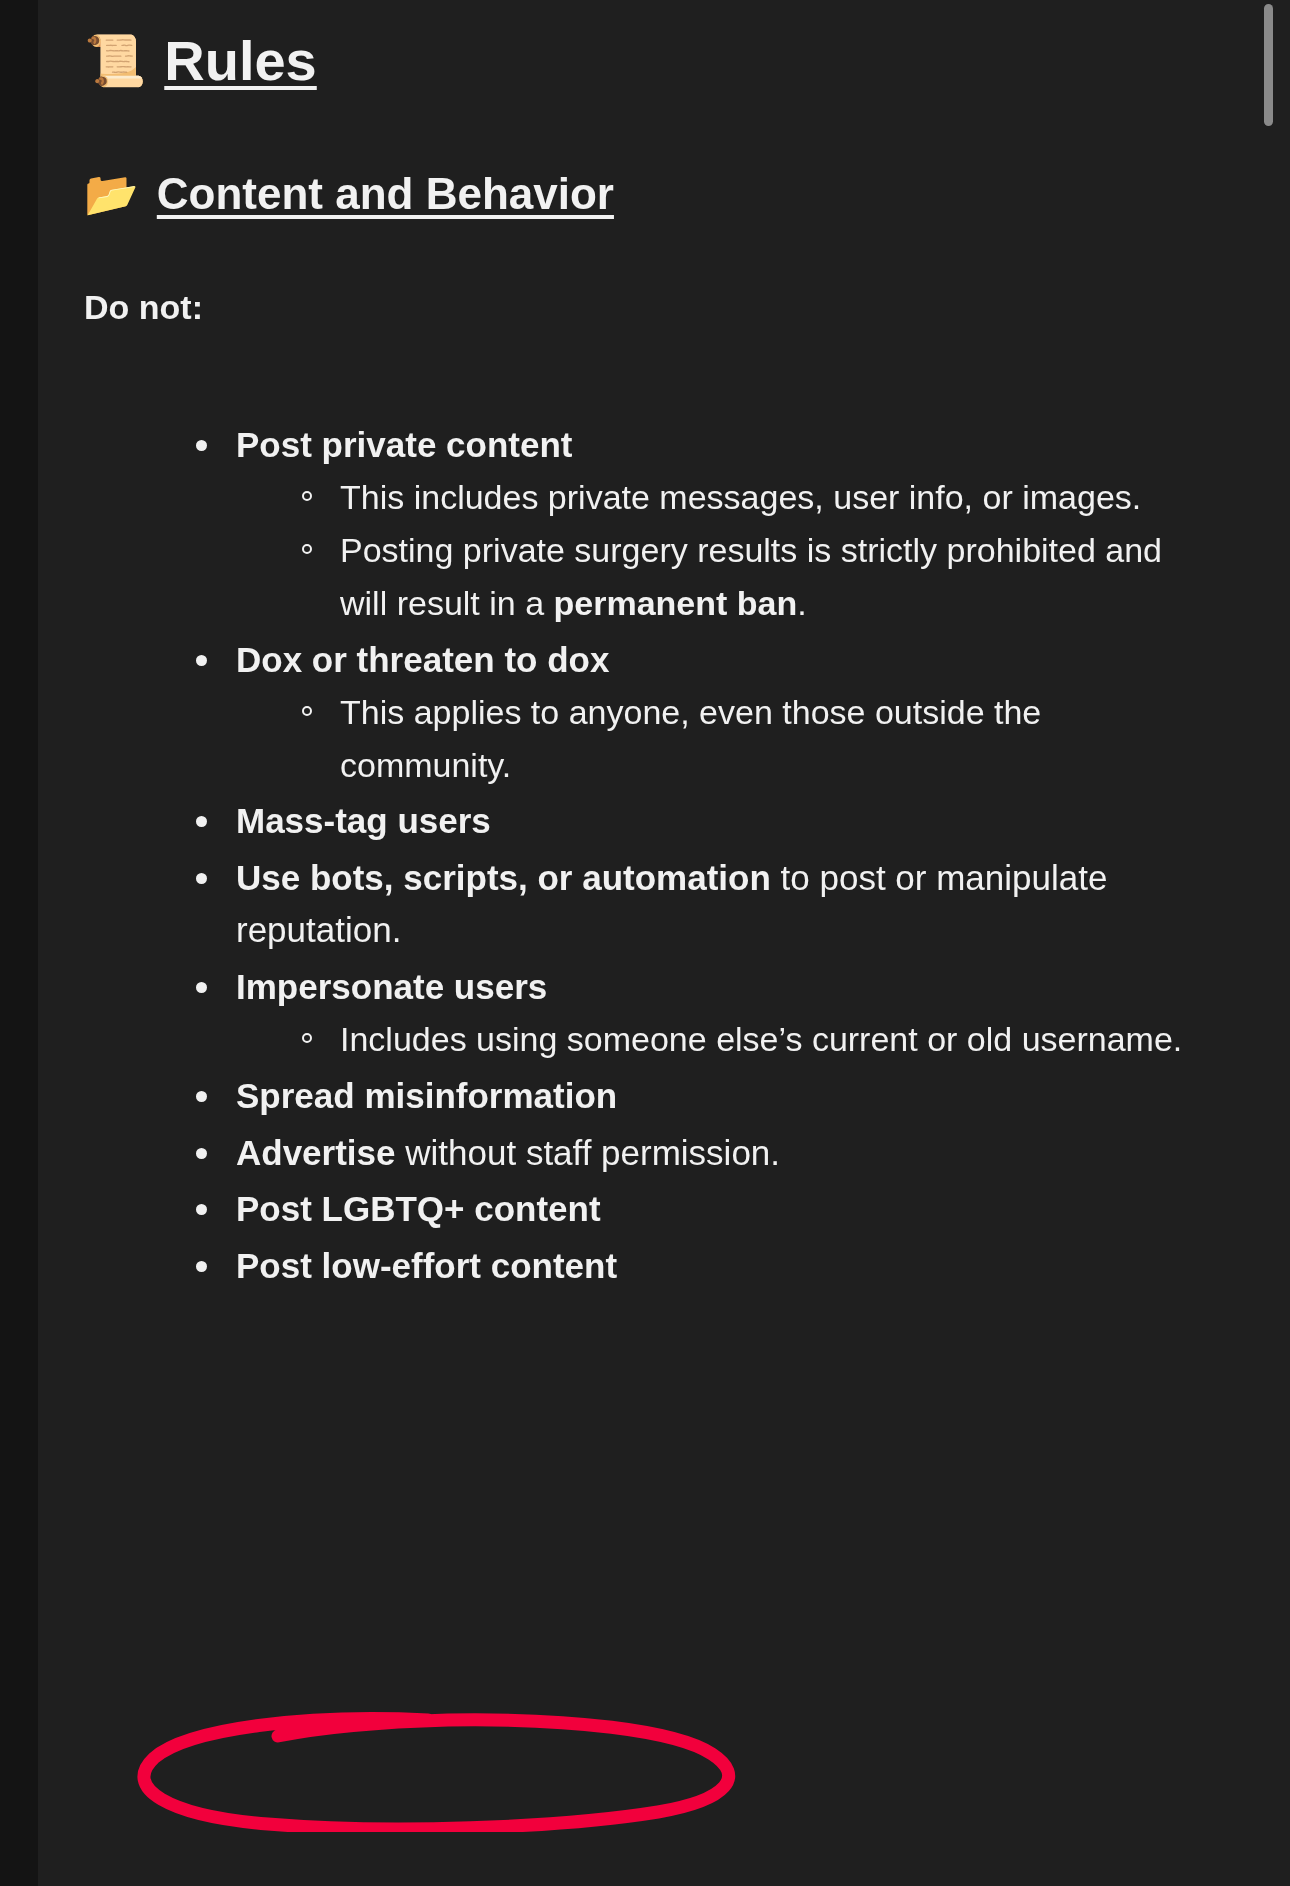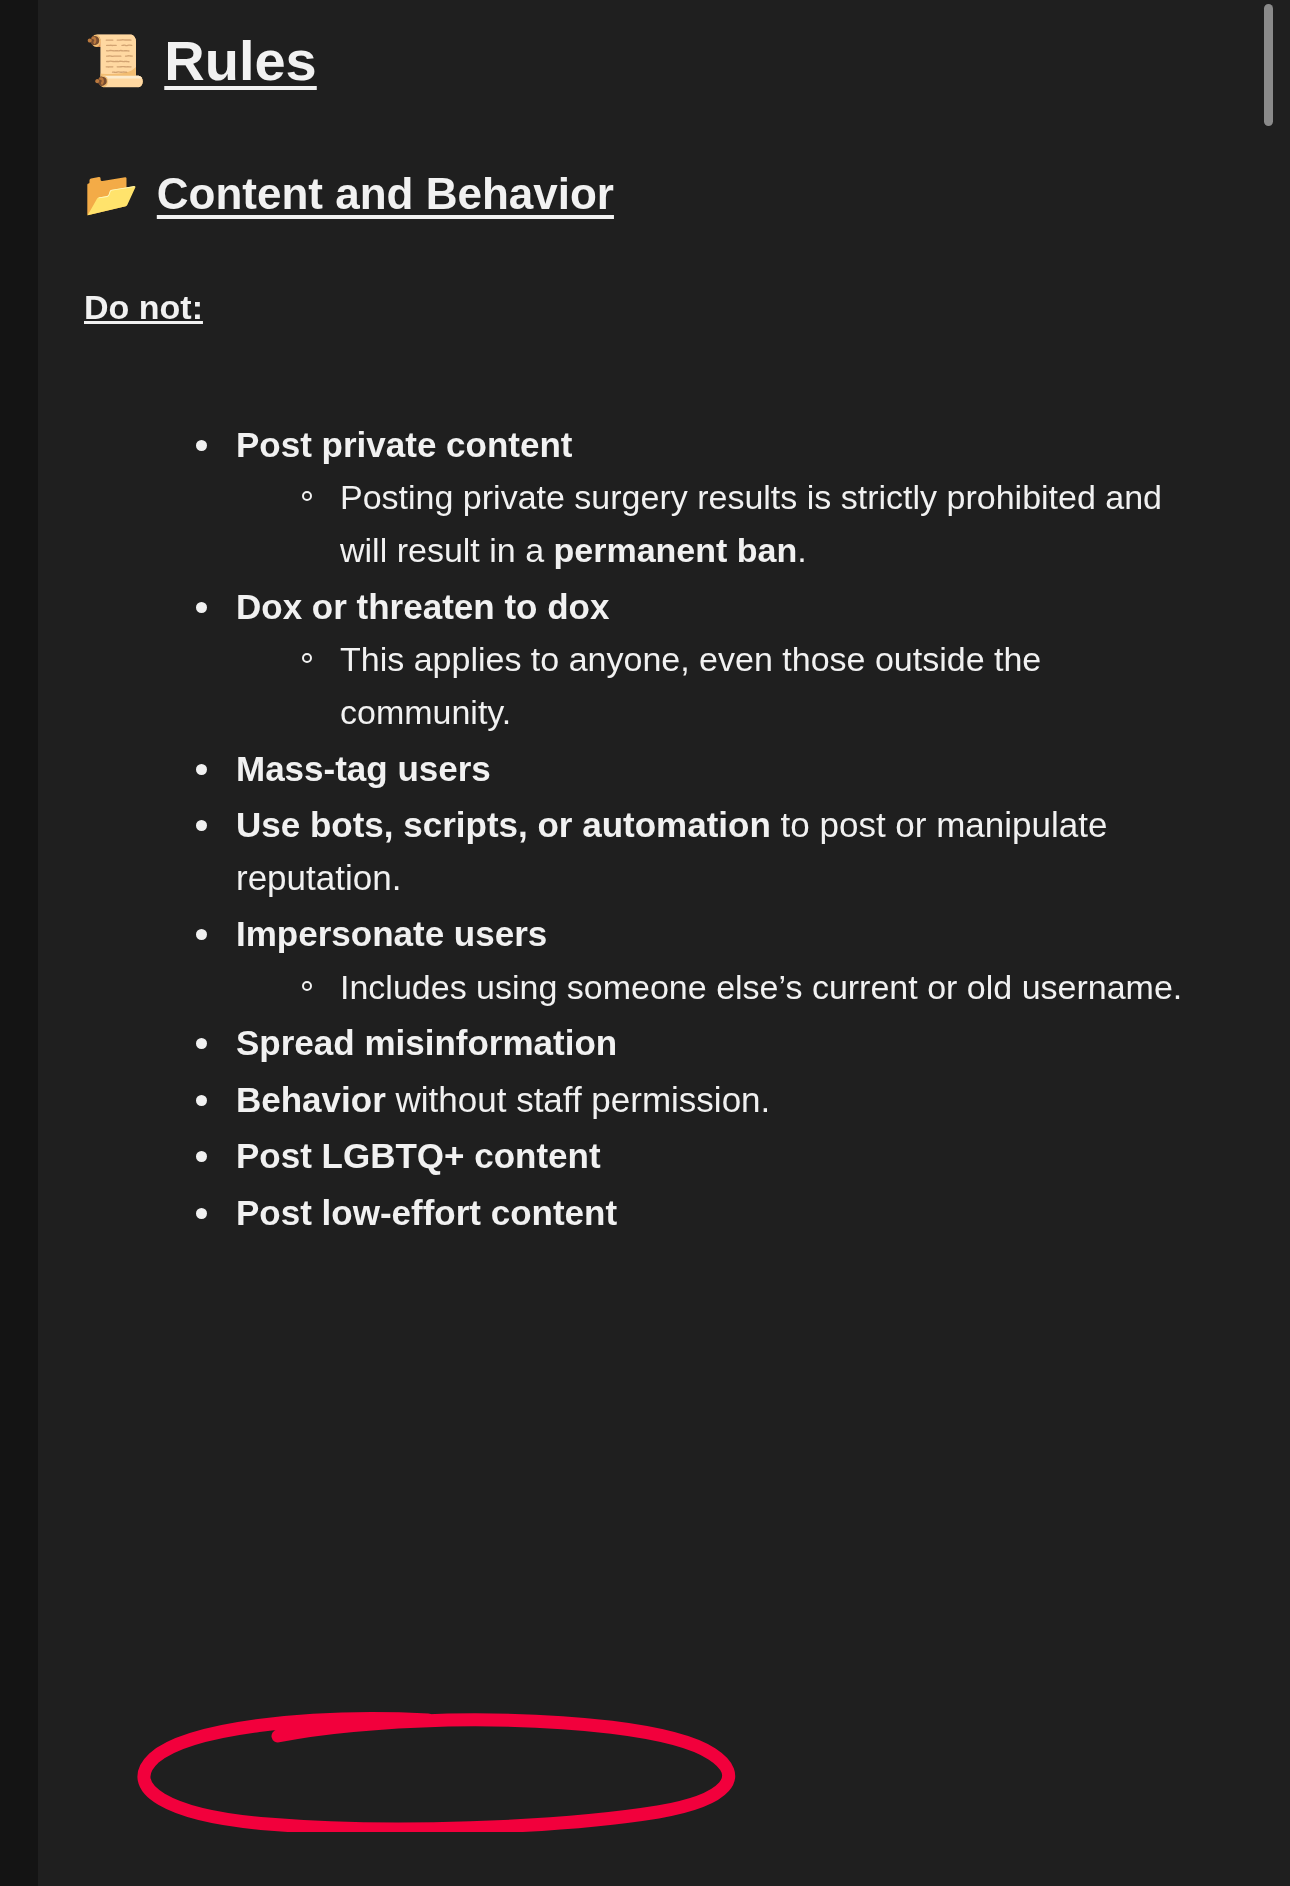--- a/index.html
+++ b/index.html
@@ -87,21 +87,20 @@
     font-size: 50px;
     line-height: 1;
     display: inline-block;
   }
   .emoji.folder { font-size: 44px; }
 
   .lead {
     font-size: 34px;
     font-weight: bold;
     margin: 70px 0 0 0;
-    text-decoration: underline;
   }
 
   ul.rules {
     list-style: none;
     margin: 92px 0 0 0;
     padding: 0 0 0 96px;
   }
   ul.rules > li {
     position: relative;
     font-size: 35px;
@@ -179,20 +178,23 @@
     </h2>
 
     <p class="lead">Do not:</p>
 
     <ul class="rules">
 
       <li>
         <span>Post private content</span>
         <ul class="sub">
           <li>
+            <span>This includes private messages, user info, or images.</span>
+          </li>
+          <li>
             <span>Posting private surgery results is strictly prohibited and will result in a </span><b>permanent ban</b><span>.</span>
           </li>
         </ul>
       </li>
 
       <li>
         <span>Dox or threaten to dox</span>
         <ul class="sub">
           <li>
             <span>This applies to anyone, even those outside the community.</span>
@@ -216,21 +218,21 @@
             <span>Includes using someone else’s current or old username.</span>
           </li>
         </ul>
       </li>
 
       <li>
         <span>Spread misinformation</span>
       </li>
 
       <li>
-        <span>Behavior</span><span class="normal"> without staff permission.</span>
+        <span>Advertise</span><span class="normal"> without staff permission.</span>
       </li>
 
       <li>
         <span>Post LGBTQ+ content</span>
       </li>
 
       <li>
         <span>Post low-effort content</span>
       </li>
 

